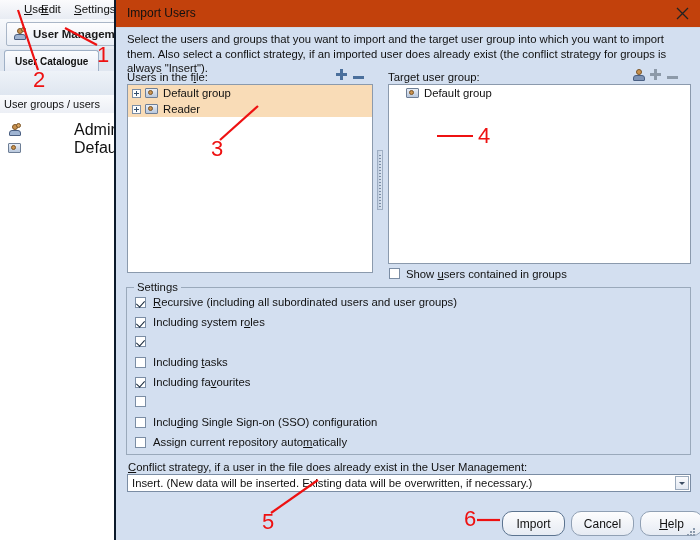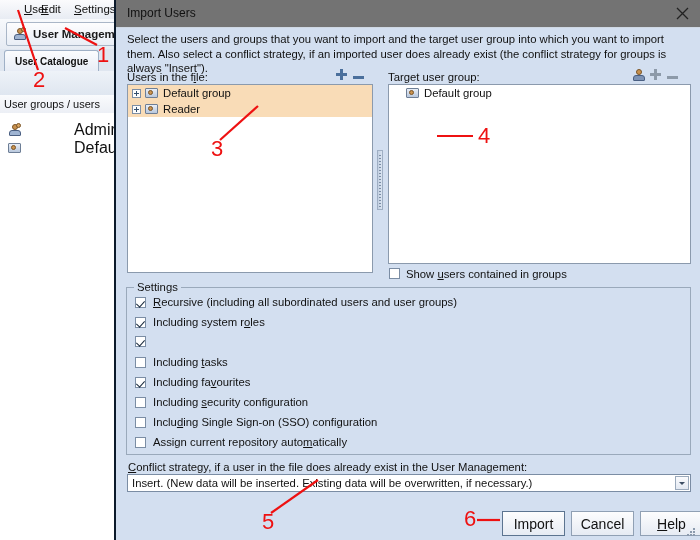--- a/index.html
+++ b/index.html
@@ -57,21 +57,21 @@
     background:#d8a35f;border:1px solid #7a5426;box-sizing:border-box;}
   .usr-ico.folder{width:14px;height:14px;}
   .usr-ico.folder .fbox{position:absolute;left:0;top:2px;width:13px;height:10px;border-radius:1px;
     background:linear-gradient(#e9eef6,#b9c8dd);border:1px solid #6d7e96;box-sizing:border-box;}
   .usr-ico.folder .fhead{position:absolute;left:3px;top:4px;width:5px;height:5px;border-radius:50%;
     background:#c9924f;border:1px solid #7a5426;box-sizing:border-box;}
 
   
   #dialog{position:absolute;left:114px;top:0;width:586px;height:540px;
     background:#d3dff0;border-left:2px solid #0c1a2b;box-sizing:border-box;}
-  #dlg-titlebar{position:absolute;left:0;top:0;right:0;height:27px;background:#737373;
+  #dlg-titlebar{position:absolute;left:0;top:0;right:0;height:27px;background:#c2410c;
     border-bottom:1px solid #cfd8e4;}
   #dlg-title{position:absolute;left:11px;top:6px;font-size:12px;color:#111;}
   #dlg-close{position:absolute;right:9px;top:5px;width:17px;height:17px;
     display:flex;align-items:center;justify-content:center;cursor:pointer;}
   #dlg-close svg{display:block;}
 
   #dlg-desc{position:absolute;left:11px;top:32px;width:560px;font-size:11.3px;
     line-height:14.5px;color:#111;}
 
   
@@ -135,23 +135,23 @@
     background:#ffffff;border:1px solid #7b8da4;box-sizing:border-box;display:flex;align-items:center;}
   #combo .val{padding-left:4px;font-size:11.3px;color:#111;white-space:nowrap;overflow:hidden;}
   #combo-arrow{position:absolute;right:1px;top:1px;width:14px;height:14px;
     background:linear-gradient(#fafbfd,#e3e9f2);border:1px solid #9aa9bb;box-sizing:border-box;
     display:flex;align-items:center;justify-content:center;cursor:pointer;}
   #combo-arrow .tri{width:0;height:0;border-left:3px solid transparent;border-right:3px solid transparent;
     border-top:3px solid #3b4d63;}
 
   
   .dlg-btn{position:absolute;top:511px;height:25px;
-    background:linear-gradient(#fdfdfe,#e6ebf3);border:1px solid #90a0b4;border-radius:0;
+    background:linear-gradient(#fdfdfe,#e6ebf3);border:1px solid #90a0b4;border-radius:10px;
     display:flex;align-items:center;justify-content:center;cursor:pointer;
-    font-size:14px;color:#111;box-sizing:border-box;}
+    font-size:12px;color:#111;box-sizing:border-box;}
   #btn-import{left:386px;width:63px;border:1px solid #5c7490;}
   #btn-cancel{left:455px;width:63px;}
   #btn-help{left:524px;width:63px;}
 
   #resize-grip{position:absolute;right:3px;bottom:2px;width:10px;height:10px;
     background:
       radial-gradient(circle 1px at 7px 1px,#8b9aad 99%,transparent),
       radial-gradient(circle 1px at 4px 4px,#8b9aad 99%,transparent),
       radial-gradient(circle 1px at 7px 4px,#8b9aad 99%,transparent),
       radial-gradient(circle 1px at 1px 7px,#8b9aad 99%,transparent),
@@ -299,21 +299,20 @@
   <div class="setting-row" style="top:356px;">
     <span class="cb"></span>
     <span class="cb-label">Including <u>t</u>asks</span>
   </div>
   <div class="setting-row" style="top:376px;">
     <span class="cb on"></span>
     <span class="cb-label">Including fa<u>v</u>ourites</span>
   </div>
   <div class="setting-row" style="top:396px;">
     <span class="cb"></span>
-    <span class="cb-label">Including <u>s</u>ecurity configuration</span>
   </div>
   <div class="setting-row" style="top:416px;">
     <span class="cb"></span>
     <span class="cb-label">Inclu<u>d</u>ing Single Sign-on (SSO) configuration</span>
   </div>
   <div class="setting-row" style="top:436px;">
     <span class="cb"></span>
     <span class="cb-label">Assign current repository auto<u>m</u>atically</span>
   </div>
 

